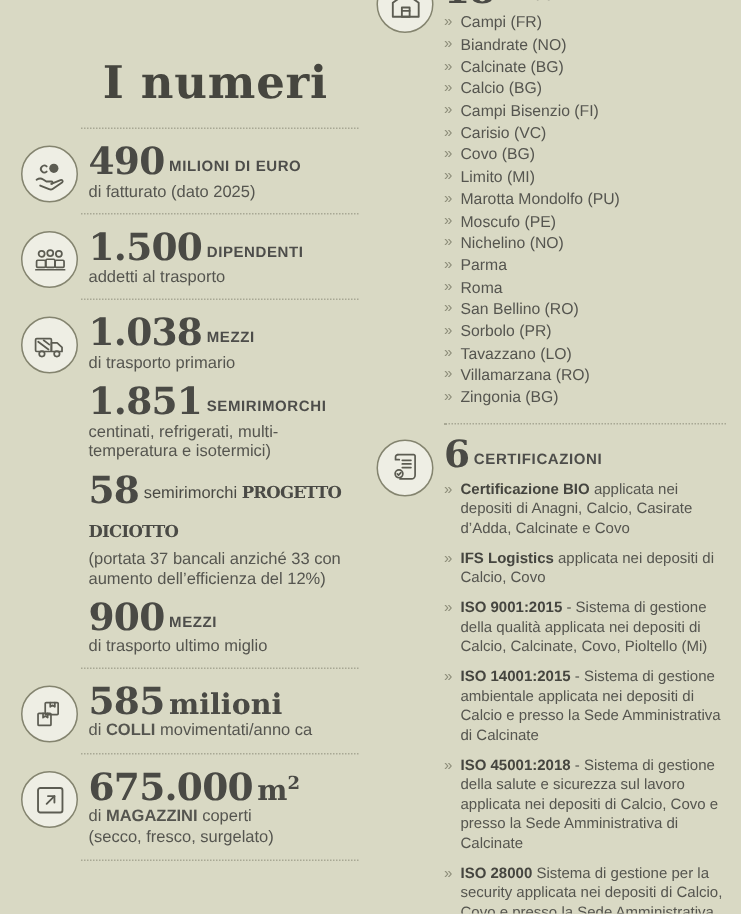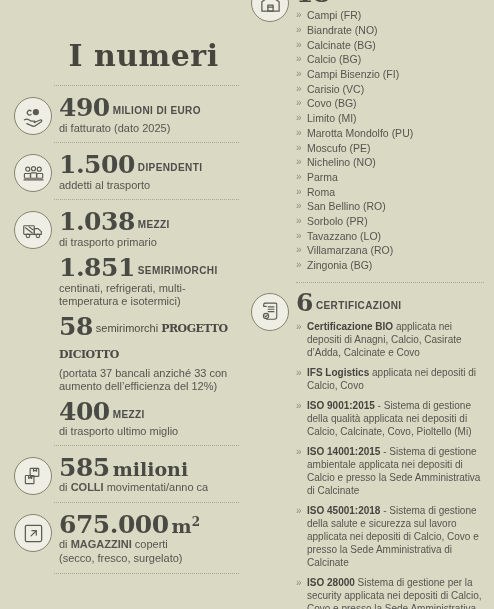--- a/index.html
+++ b/index.html
@@ -190,21 +190,21 @@
 
       <div class="sub-stat">
         <div class="num">
           <span>58</span><span class="unit-lc" style="font-family:'Liberation Sans',sans-serif;font-size:11px;font-weight:normal;vertical-align:3px;">semirimorchi</span><b style="font-size:11px;vertical-align:3px;margin-left:3px;">PROGETTO DICIOTTO</b>
         </div>
         <div class="desc"> (portata 37 bancali anziché 33 con aumento dell’efficienza del 12%)</div>
       </div>
 
       <div class="sub-stat">
         <div class="num">
-          <span>400</span><span class="unit">MEZZI</span>
+          <span>900</span><span class="unit">MEZZI</span>
         </div>
         <div class="desc">di trasporto ultimo miglio</div>
       </div>
 
     </div>
 
     <div class="divider"></div>
 
     <div class="stat">
       <div class="icon-wrap">

